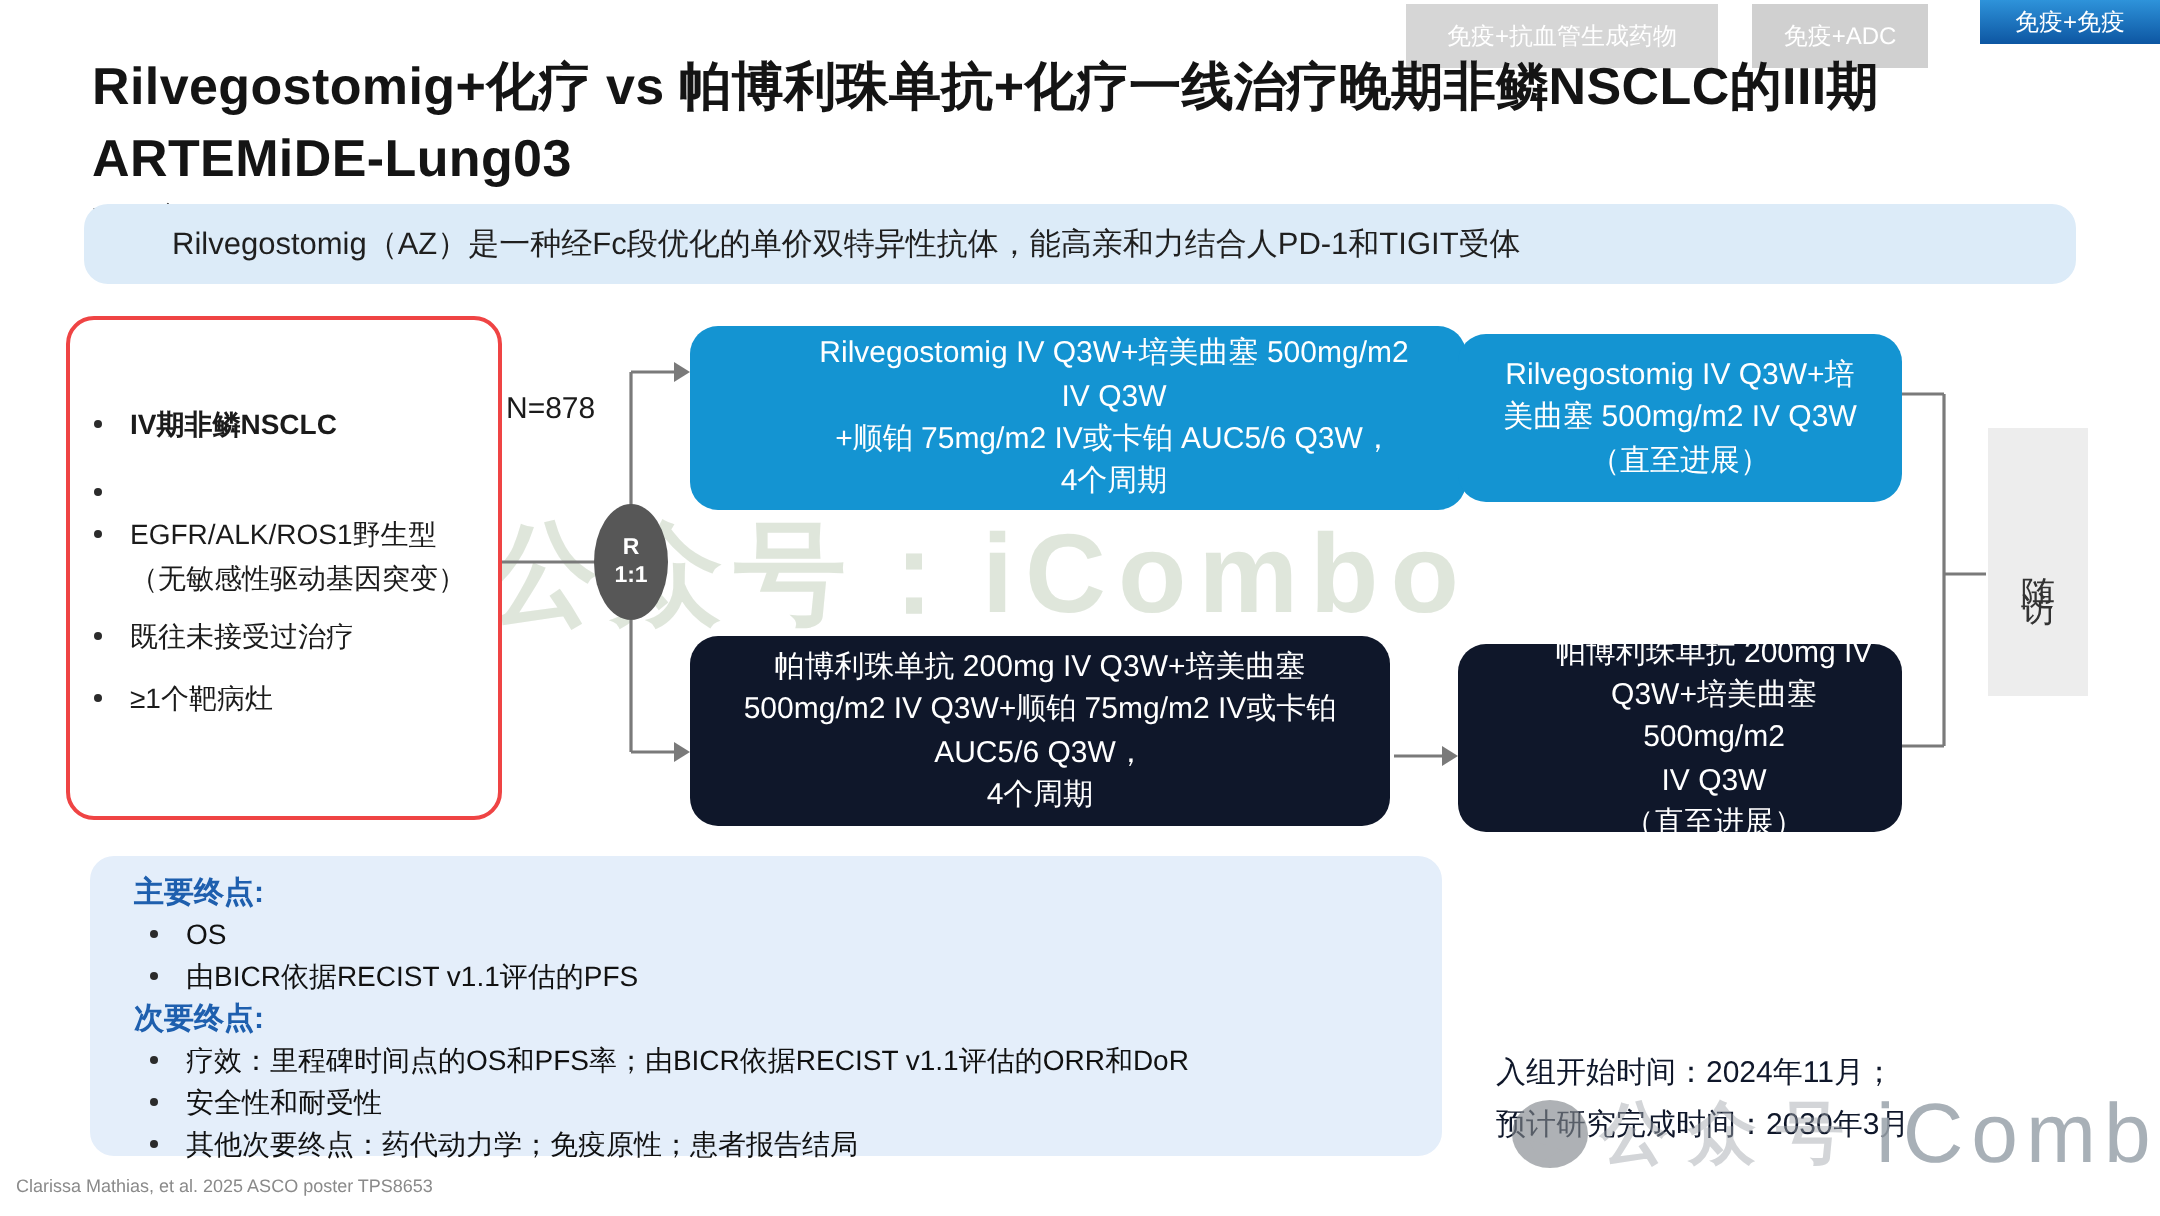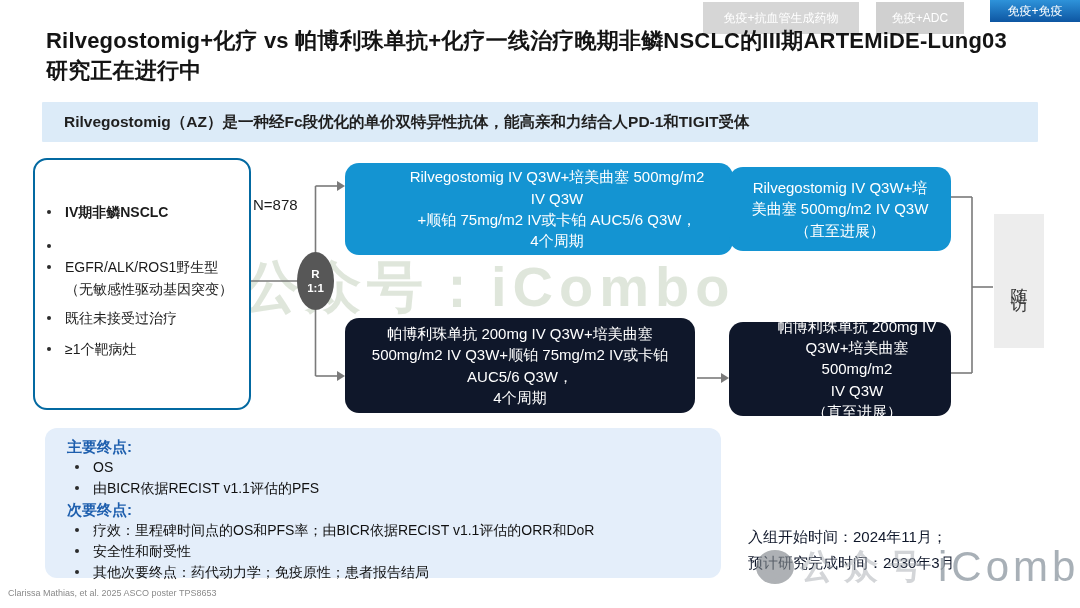--- a/index.html
+++ b/index.html
@@ -9,38 +9,38 @@
 
   
   .tab { position:absolute; top:2px; height:32px; display:flex; align-items:center; justify-content:center;
          font-size:12px; color:#ffffff; cursor:pointer; }
   .tab1 { left:703px; width:156px; background:#d6d6d6; }
   .tab2 { left:876px; width:88px;  background:#d0d0d0; }
   .tab3 { left:990px; top:0; width:90px; height:22px;
           background:linear-gradient(180deg,#2e93da 0%,#0d56a2 100%); font-weight:normal; }
 
   
-  .title { position:absolute; left:46px; top:26px; width:992px; font-size:22px; font-weight:bold;
+  .title { position:absolute; left:46px; top:26px; width:992px; font-size:26px; font-weight:bold;
            color:#141414; line-height:1.38; letter-spacing:0.2px; }
 
   
   .banner { position:absolute; left:42px; top:102px; width:996px; height:40px; background:#dcebf8;
-            border-radius:1px; display:flex; align-items:center; padding-left:22px;
-            font-size:15.5px; color:#1f1f1f;font-weight:bold; }
+            border-radius:12px; display:flex; align-items:center; padding-left:44px;
+            font-size:15.5px; color:#1f1f1f; }
 
   
   .wm-center { position:absolute; left:243px; top:250px; z-index:0; font-size:56px; font-weight:bold;
                color:rgba(196,209,190,0.55); letter-spacing:6px; white-space:nowrap; }
 
   
   .flow-svg { position:absolute; left:0; top:0; z-index:1; }
 
   
   .elig { position:absolute; left:33px; top:158px; width:218px; height:252px; background:#ffffff;
-          border:2px solid #0369a1; border-radius:14px; z-index:2; padding:44px 10px 0 12px; }
+          border:2px solid #ef4444; border-radius:14px; z-index:2; padding:44px 10px 0 12px; }
   .elig-row { display:flex; font-size:14px; color:#1b1b1b; line-height:1.22; margin-bottom:14px; }
   .elig-row.bold { font-weight:bold; margin-bottom:17px; }
   .elig-row.cont { margin-top:-9px; margin-bottom:12px; }
   .dot { flex:0 0 18px; position:relative; top:6px; }
   .dot::after { content:""; display:block; width:4px; height:4px; border-radius:50%; background:#2b2b2b; }
   .dot.hidden::after { display:none; }
 
   .n-label { position:absolute; left:253px; top:196px; font-size:15px; color:#1b1b1b; z-index:2; }
 
   

